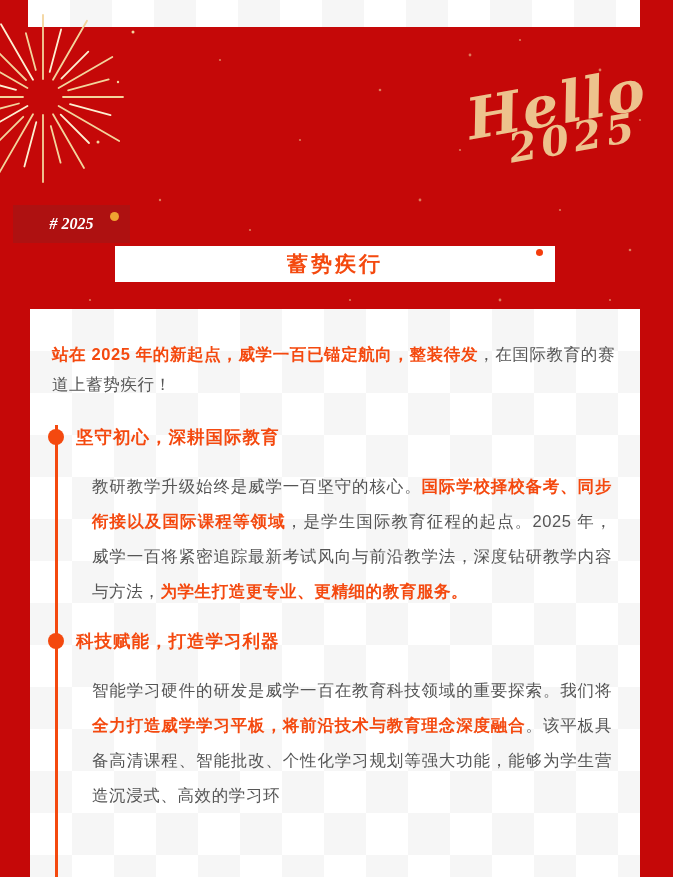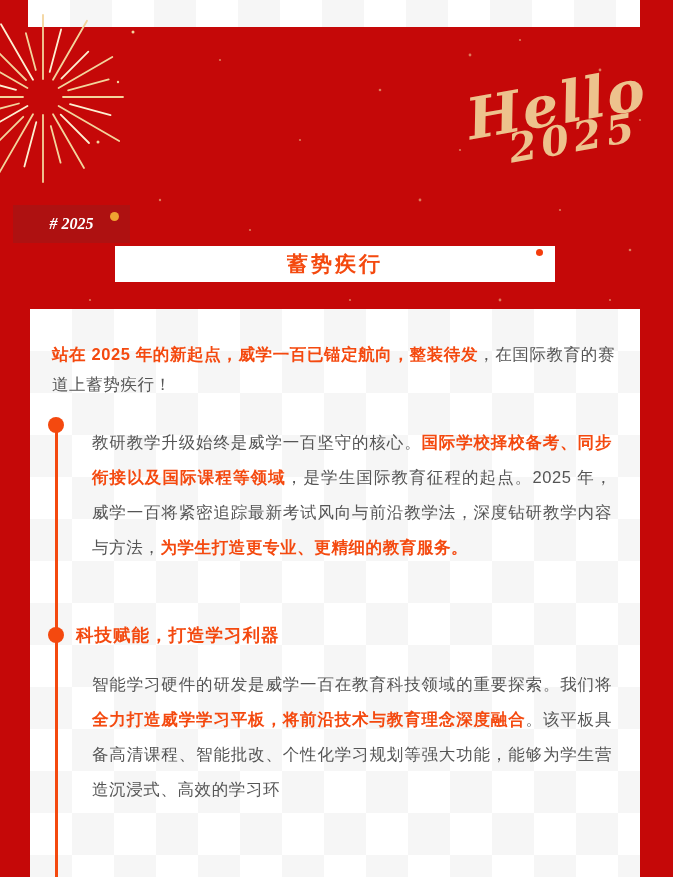--- a/index.html
+++ b/index.html
@@ -49,21 +49,21 @@
   }
   .p1 { padding-top:30px; }
   .p2 { margin-top:32px; }
   .hl { color:#f4490f; font-weight:bold; }
   .timeline { position:relative; margin-top:24px; padding:0 28px 0 46px; }
   .tl-line { position:absolute; left:25px; top:0; width:3px; height:900px; background:#f4490f; }
   .sec-heading {
     position:relative; margin:26px 0 0 0;
     color:#f4490f; font-size:17.5px; font-weight:bold; letter-spacing:1px; line-height:24px;
   }
-  .sec2 .sec-heading { margin-top:58px; }
+  .sec2 .sec-heading { margin-top:20px; }
   .bullet {
     position:absolute; left:-28px; top:50%; transform:translateY(-50%);
     width:16px; height:16px; border-radius:50%; background:#f4490f;
   }
   .sec-body {
     margin:20px 0 0 16px; text-align:justify;
     font-size:16.5px; line-height:35px; color:#555555; letter-spacing:0.6px;
   }
 </style>
 </head>
@@ -146,21 +146,21 @@
 
 <div class="card checker">
 
   <p class="para p1"><span class="hl">站在 2025 年的新起点，威学一百已锚定航向，整装待发</span><span>，在国际教育的赛道上蓄势疾行！</span></p>
 
 
   <div class="timeline">
     <div class="tl-line"></div>
 
     <section class="sec1">
-      <h3 class="sec-heading"><span class="bullet"></span></h3>
+      <h3 class="sec-heading"><span class="bullet"></span><span>坚守初心，深耕国际教育</span></h3>
       <p class="sec-body"><span>教研教学升级始终是威学一百坚守的核心。</span><span class="hl">国际学校择校备考、同步衔接以及国际课程等领域</span><span>，是学生国际教育征程的起点。2025 年，威学一百将紧密追踪最新考试风向与前沿教学法，深度钻研教学内容与方法，</span><span class="hl">为学生打造更专业、更精细的教育服务。</span></p>
     </section>
 
     <section class="sec2">
       <h3 class="sec-heading"><span class="bullet"></span><span>科技赋能，打造学习利器</span></h3>
       <p class="sec-body"><span>智能学习硬件的研发是威学一百在教育科技领域的重要探索。我们将</span><span class="hl">全力打造威学学习平板，将前沿技术与教育理念深度融合</span><span>。该平板具备高清课程、智能批改、个性化学习规划等强大功能，能够为学生营造沉浸式、高效的学习环</span></p>
     </section>
   </div>
 
 </div>

